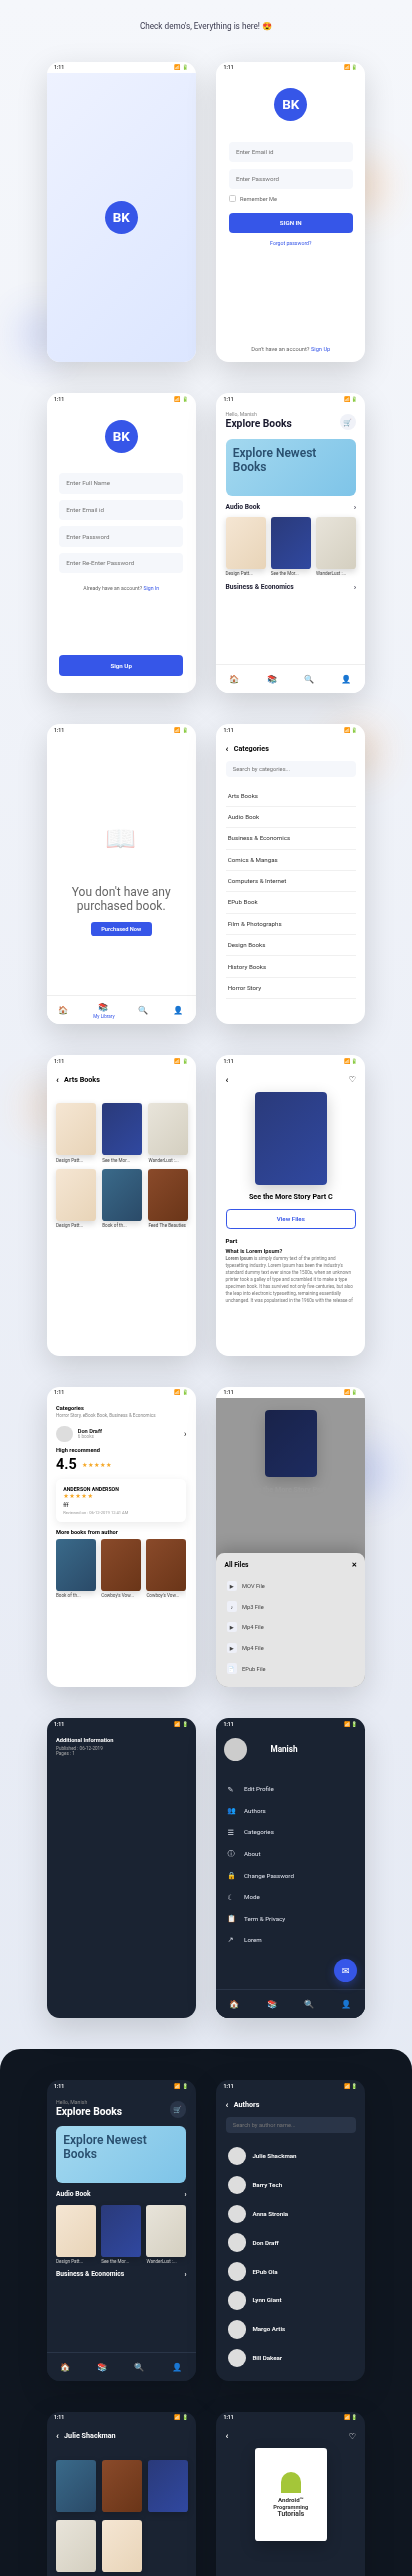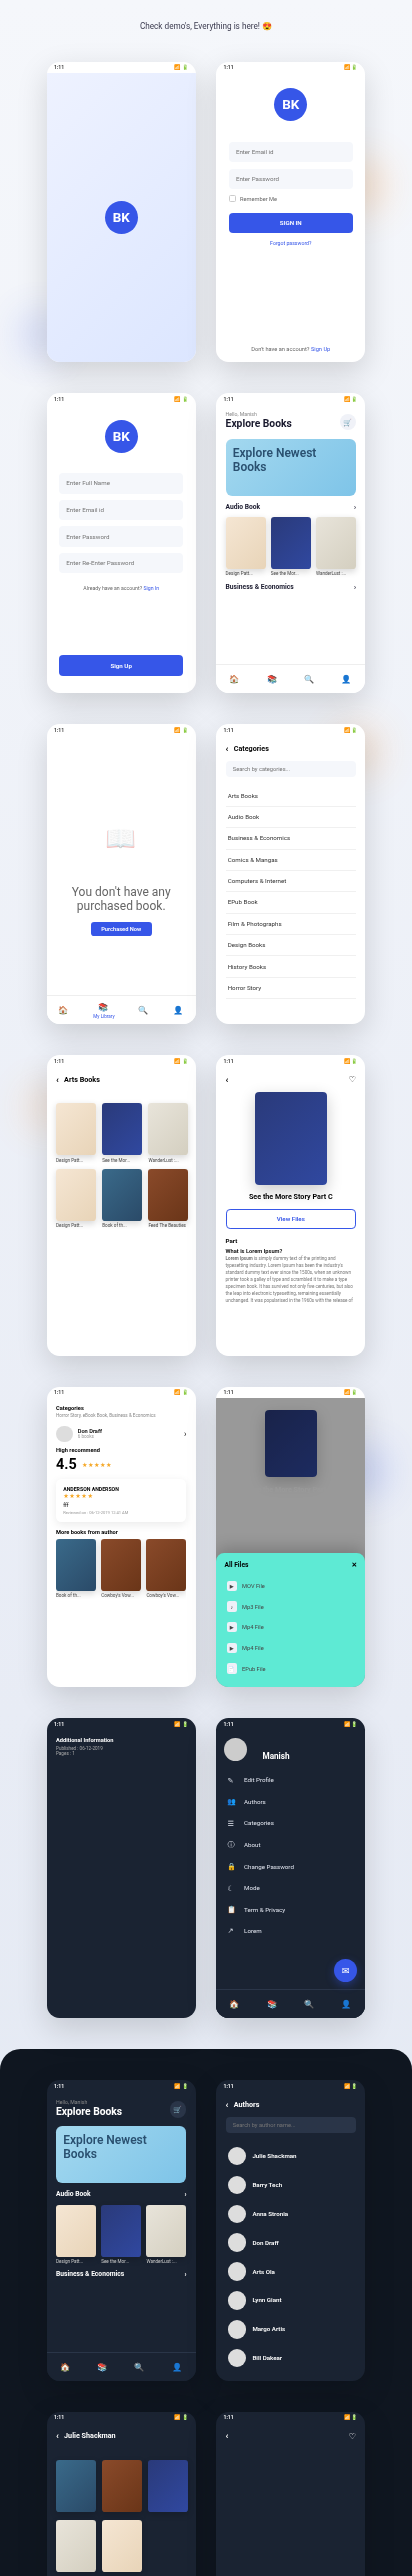--- a/index.html
+++ b/index.html
@@ -64,26 +64,26 @@
 .btn-outline { width:100%; padding:5.2px; border:1px solid #3656e8; color:#3656e8; background:transparent; border-radius:4.1px; font-size:6.2px; font-weight:600; margin-bottom:8.2px; }
 .intro-label { font-size:6.2px; font-weight:700; margin-bottom:3.1px; }
 .intro-text { font-size:4.6px; color:#777; line-height:1.5; }
 .review-card { background:#fff; border-radius:5.2px; padding:7.2px; box-shadow:0 2.1px 8.2px rgba(0,0,0,.08); margin-bottom:7.2px; }
 .author-row { display:flex; align-items:center; gap:5.2px; margin-bottom:5.2px; }
 .avatar { width:16.5px; height:16.5px; border-radius:50%; background:#ddd; }
 .author-name { font-size:5.7px; font-weight:600; }
 .author-sub { font-size:4.6px; color:#999; }
 .rating-big { font-size:14.4px; font-weight:700; }
 .stars { color:#f5a623; font-size:6.2px; letter-spacing:0.5px; }
-.file-modal { position:absolute; bottom:0; left:0; right:0; background:#5eead4; border-radius:8.2px 8.2px 0 0; padding:8.2px; box-shadow:0 -4.1px 15.5px rgba(0,0,0,.2); }
+.file-modal { position:absolute; bottom:0; left:0; right:0; background:#e5e5e5; border-radius:8.2px 8.2px 0 0; padding:8.2px; box-shadow:0 -4.1px 15.5px rgba(0,0,0,.2); }
 .file-modal-header { display:flex; justify-content:space-between; align-items:center; margin-bottom:6.2px; font-weight:700; font-size:6.7px; }
 .file-item { display:flex; align-items:center; gap:5.2px; padding:5.2px 2.1px; font-size:5.7px; color:#444; }
 .file-icon { width:10.3px; height:10.3px; background:#eef0f8; border-radius:2.1px; display:flex; align-items:center; justify-content:center; font-size:5.2px; }
 .profile-screen { height:289px; background:#1a2332; color:#fff; padding:8.2px; }
-.profile-header { display:flex; align-items:flex-end; gap:15px; margin-bottom:9px; }
+.profile-header { display:flex; align-items:center; gap:23px; margin-bottom:18px; }
 .profile-avatar { width:23px; height:23px; border-radius:50%; background:#ccc; }
 .profile-name { font-size:8.2px; font-weight:700; }
 .menu-item { display:flex; align-items:center; gap:7.2px; padding:6.2px 3.1px; font-size:6.2px; color:#e0e4ee; }
 .menu-icon { width:9.3px; font-size:7.2px; }
 .rate-card { background:#fff; border-radius:5.2px; padding:8.2px; margin:7.2px; box-shadow:0 2.1px 10.3px rgba(0,0,0,.15); }
 .rate-title { font-size:6.7px; font-weight:700; margin-bottom:5.2px; }
 .rate-user { display:flex; align-items:center; gap:4.1px; font-size:5.2px; color:#666; margin-bottom:4.1px; }
 .rate-stars { font-size:9.3px; color:#f5a623; letter-spacing:2.1px; margin-bottom:5.2px; }
 .rate-input { width:100%; padding:4.1px; border:none; border-bottom:0.5px solid #ddd; font-size:5.2px; color:#999; margin-bottom:5.2px; }
 .rate-submit { float:right; color:#3656e8; font-size:5.7px; font-weight:600; }
@@ -568,21 +568,21 @@
           <div class="author-item">
               <div class="avatar"></div>
               <div class="author-item-name">Anna Stronia</div>
             </div>
           <div class="author-item">
               <div class="avatar"></div>
               <div class="author-item-name">Don Draff</div>
             </div>
           <div class="author-item">
               <div class="avatar"></div>
-              <div class="author-item-name">Arts Ola</div>
+              <div class="author-item-name">EPub Ola</div>
             </div>
           <div class="author-item">
               <div class="avatar"></div>
               <div class="author-item-name">Lynn Giant</div>
             </div>
           <div class="author-item">
               <div class="avatar"></div>
               <div class="author-item-name">Margo Artis</div>
             </div>
           <div class="author-item">
@@ -627,18 +627,24 @@
       <div class="status-bar">
           <span class="time">1:11</span>
           <span class="status-icons">📶 🔋</span>
         </div>
       <div style="height:289px;padding:7.2px 9.3px">
         <div class="back-row">
             <span class="back-arrow">‹</span>
             <span style="flex:1"></span>
             <span>♡</span>
           </div>
+        <div class="android-book">
+          <div class="android-robot"></div>
+          <div style="font-size:6.2px;font-weight:700;color:#333">Android™</div>
+          <div style="font-size:5.7px;font-weight:700;color:#333">Programming</div>
+          <div style="font-size:6.7px;font-weight:700;color:#333">Tutorials</div>
+        </div>
 
       </div>
     </div>
   </div>
 </div>
 
 
 </body></html>

